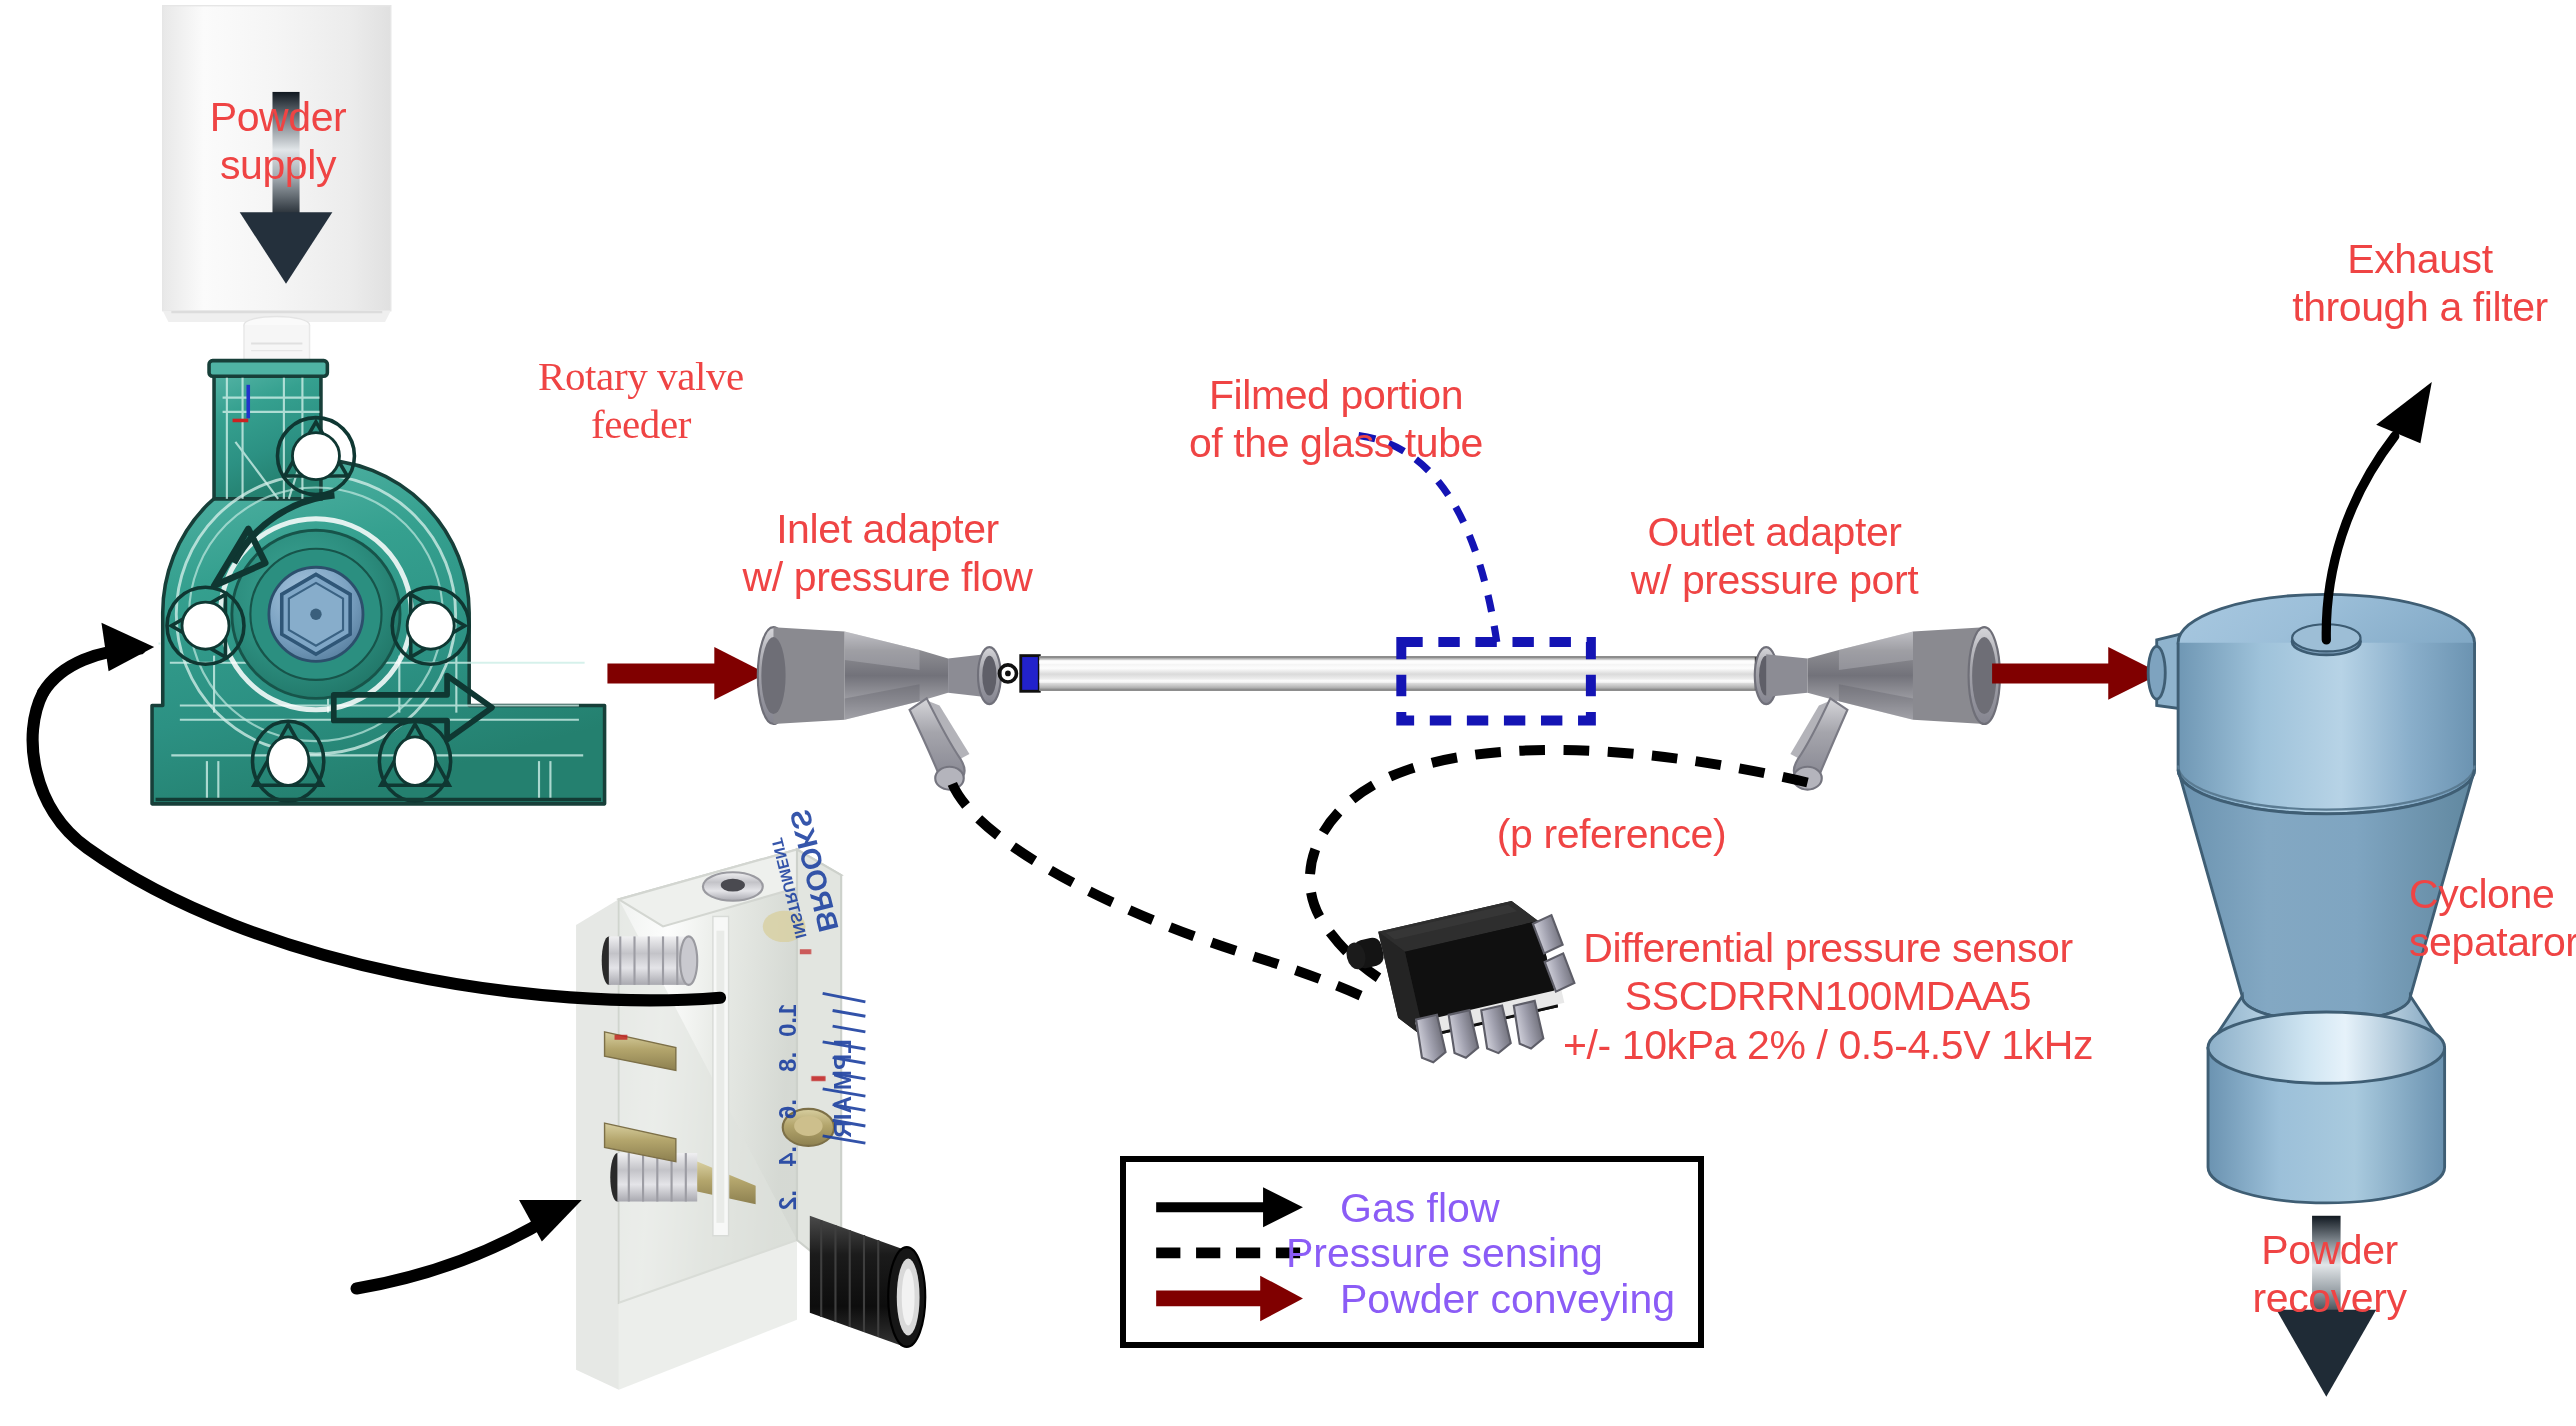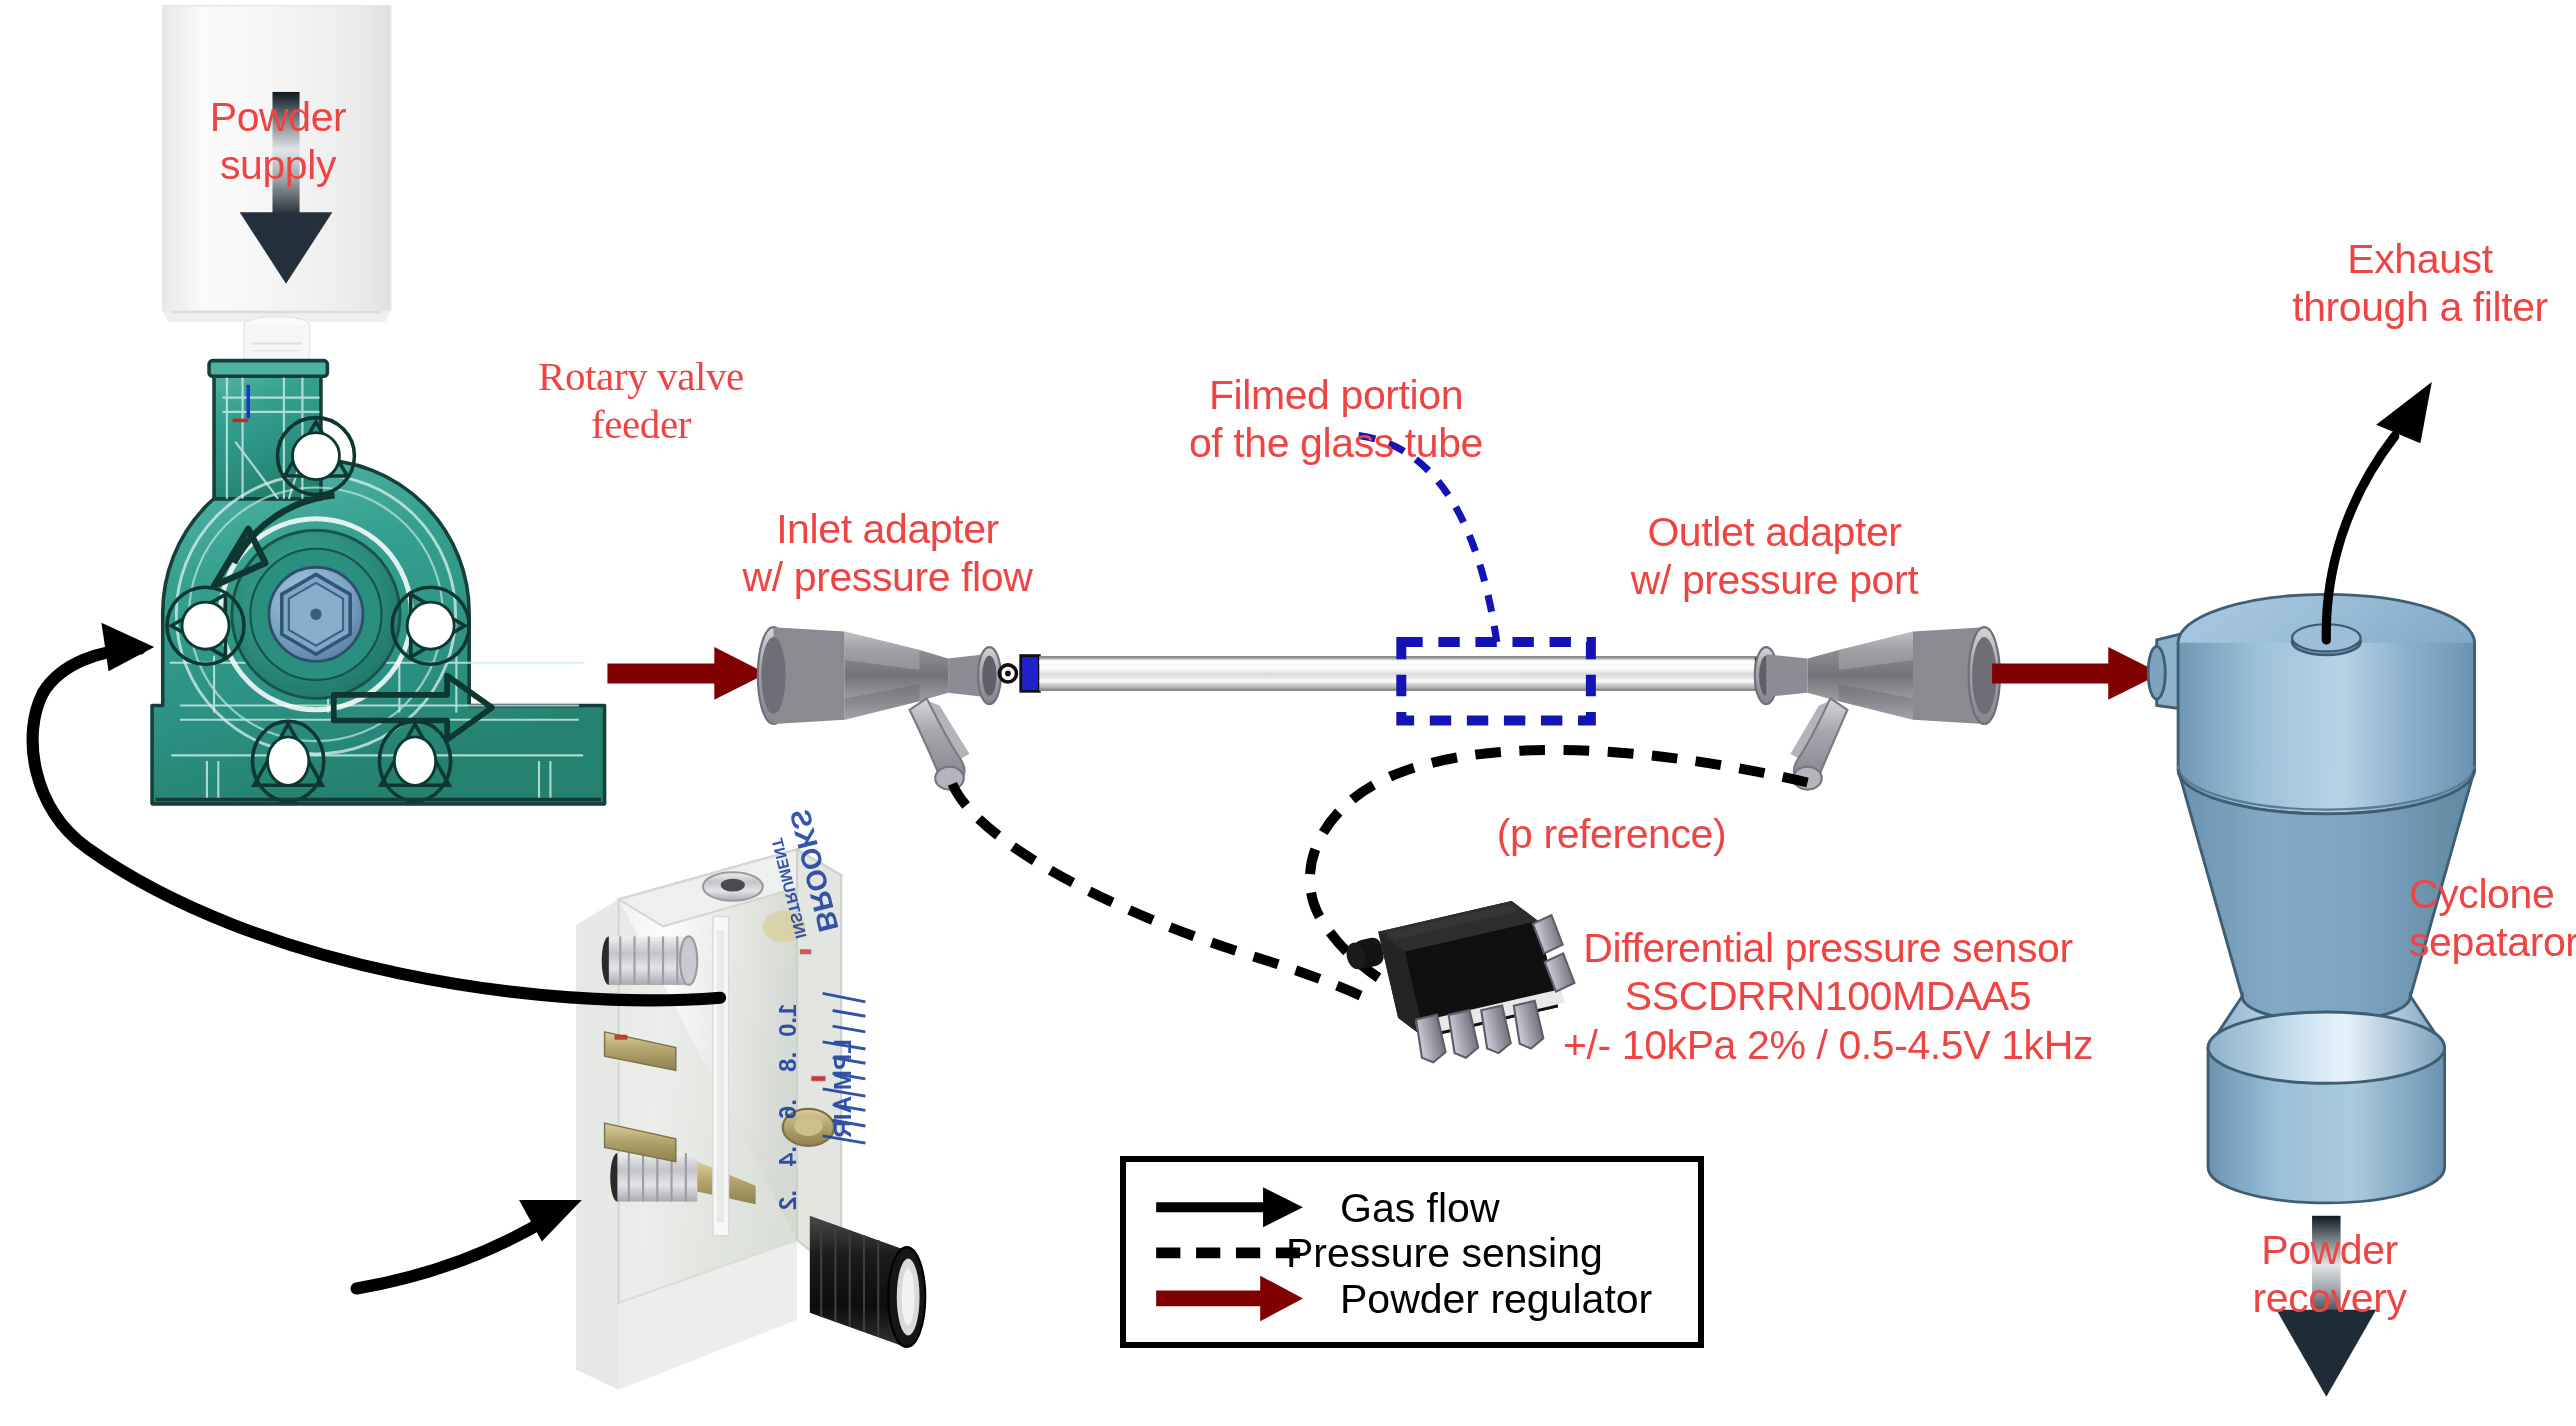--- a/index.html
+++ b/index.html
@@ -39,21 +39,21 @@
     background: #ffffff;
     box-sizing: border-box;
   }
   .legend-row {
     position: absolute;
     display: flex;
     align-items: center;
   }
   .legend-text {
     font-size: 41px;
-    color: #000000;
+    color: #8b5cf6;
     font-family: "Liberation Sans", sans-serif;
     white-space: pre;
   }
 </style>
 </head>
 <body>
 
 <div id="stage">
 
   <svg class="overlay" viewBox="0 0 3614 2001">
@@ -587,17 +587,17 @@
     </g>
   </svg>
 
   <div class="legend-row" style="left:1340px; top:1185px;">
     <span class="legend-text">Gas flow</span>
   </div>
   <div class="legend-row" style="left:1286px; top:1230px;text-align:right;">
     <span class="legend-text">Pressure sensing</span>
   </div>
   <div class="legend-row" style="left:1340px; top:1276px;">
-    <span class="legend-text">Powder regulator</span>
+    <span class="legend-text">Powder conveying</span>
   </div>
 
 </div>
 
 
 </body></html>

